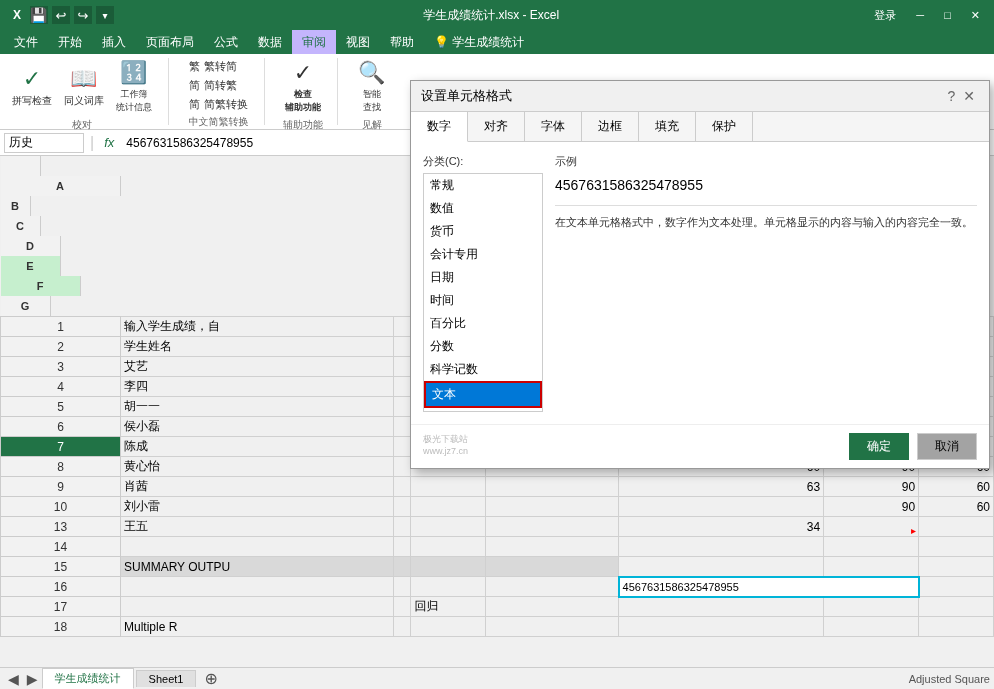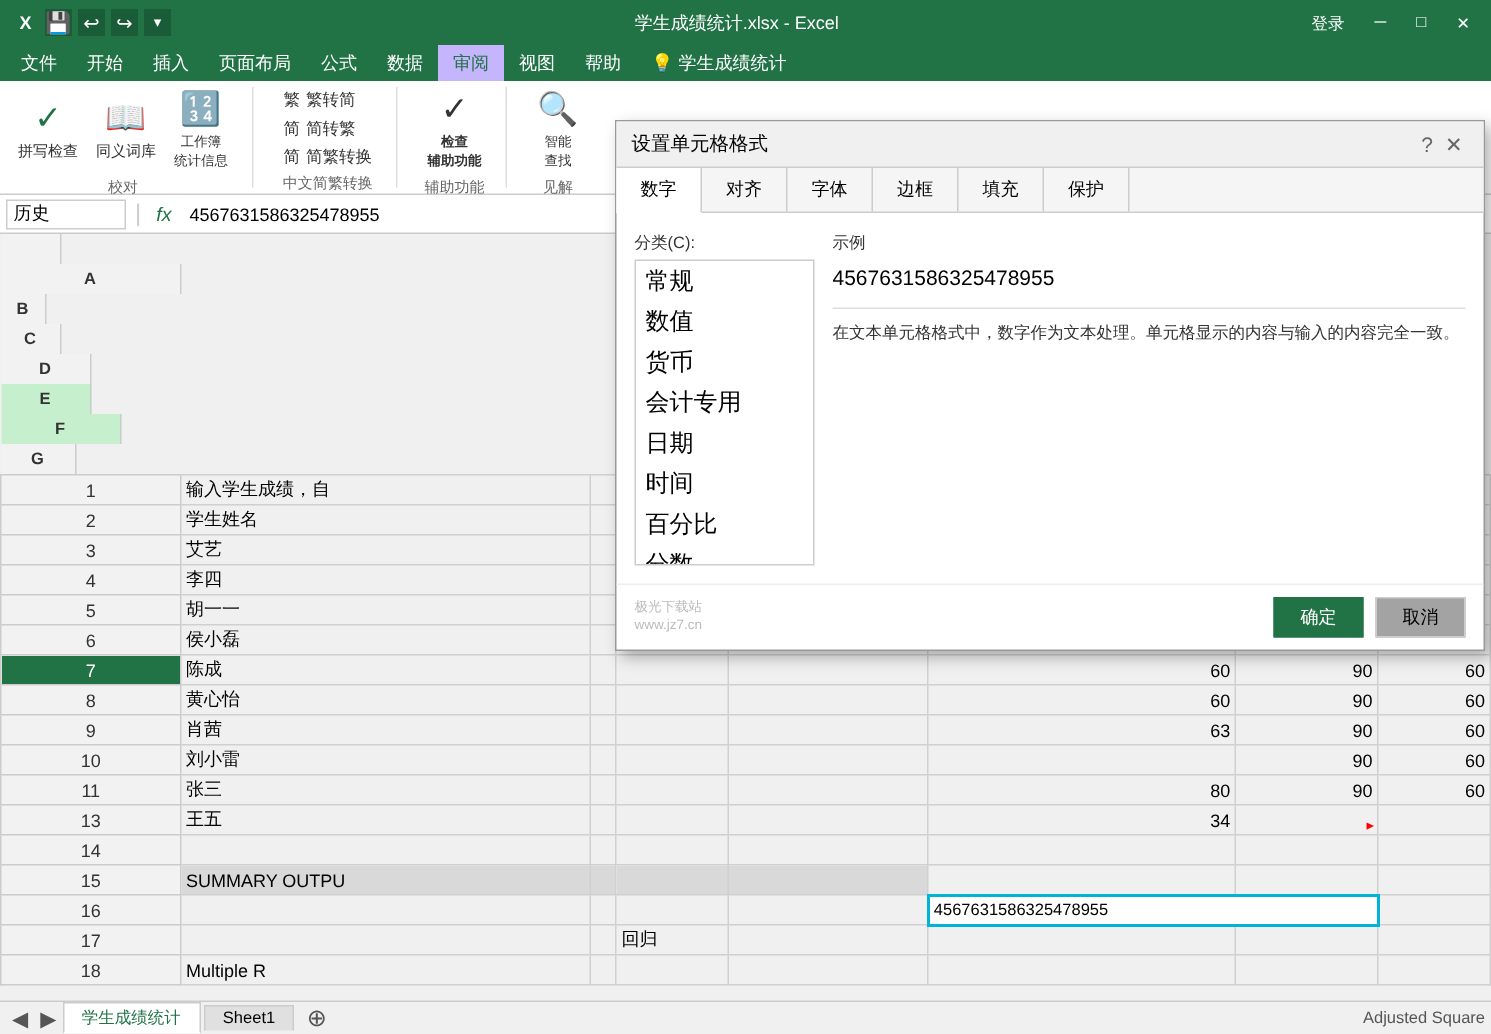--- a/index.html
+++ b/index.html
@@ -231,23 +231,23 @@
       padding: 12px;
       display: flex;
       gap: 12px;
     }
     .dialog-left {
       width: 120px;
     }
     .dialog-left-label { font-size: 11px; color: #333; margin-bottom: 4px; }
     .category-list {
       border: 1px solid #ccc;
-      height: 204px;
+      height: 239px;
       overflow-y: auto;
-      font-size: 16px;
+      font-size: 12px;
     }
     .category-item {
       padding: 3px 6px;
       cursor: pointer;
     }
     .category-item.selected-red {
       background: #cc0000;
       color: white;
       border: 2px solid #cc0000;
     }
@@ -489,30 +489,20 @@
           <td class="cell-num-right">90</td>
           <td class="cell-num-right">60</td>
         </tr>
         <tr>
           <td class="row-num">10</td>
           <td>刘小雷</td>
           <td></td>
             <td></td>
             <td></td>
           <td></td>
-          <td class="cell-num-right">90</td>
-          <td class="cell-num-right">60</td>
-        </tr>
-        <tr>
-          <td class="row-num">11</td>
-          <td>张三</td>
-          <td></td>
-            <td></td>
-            <td></td>
-          <td class="cell-num-right">80</td>
           <td class="cell-num-right">90</td>
           <td class="cell-num-right">60</td>
         </tr>
         <tr>
           <td class="row-num">13</td>
           <td>王五</td>
           <td></td>
             <td></td>
             <td></td>
           <td class="cell-num-right">34</td>

